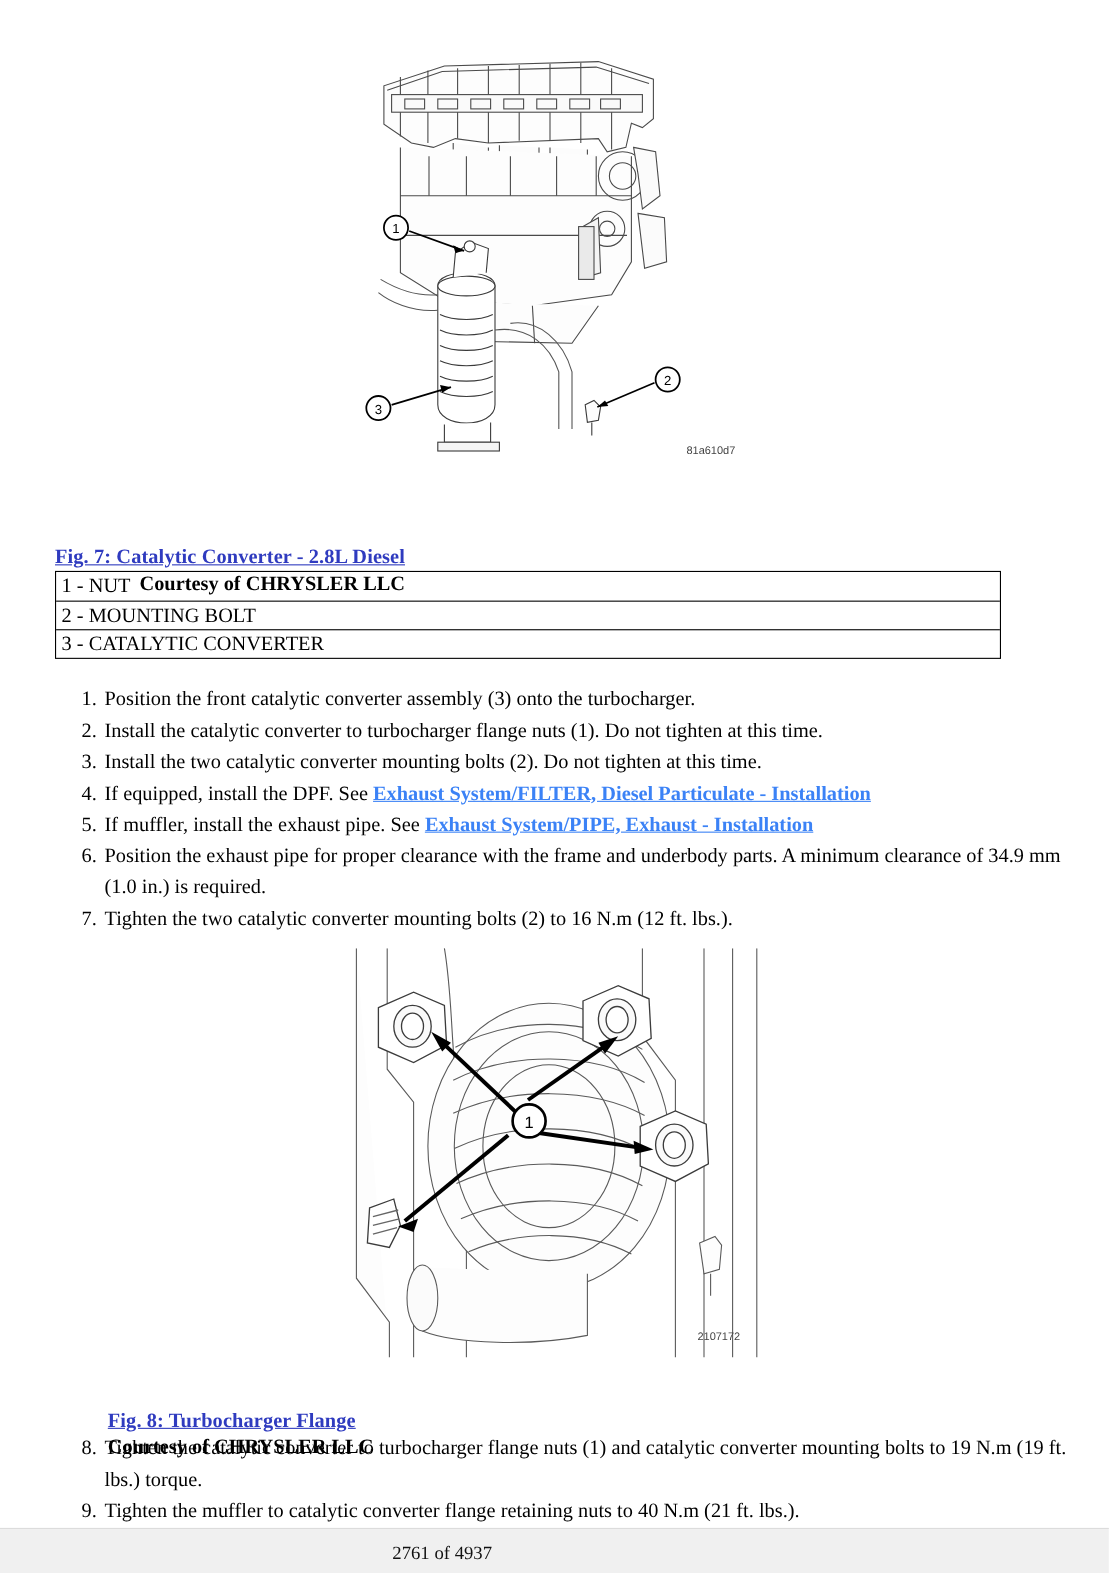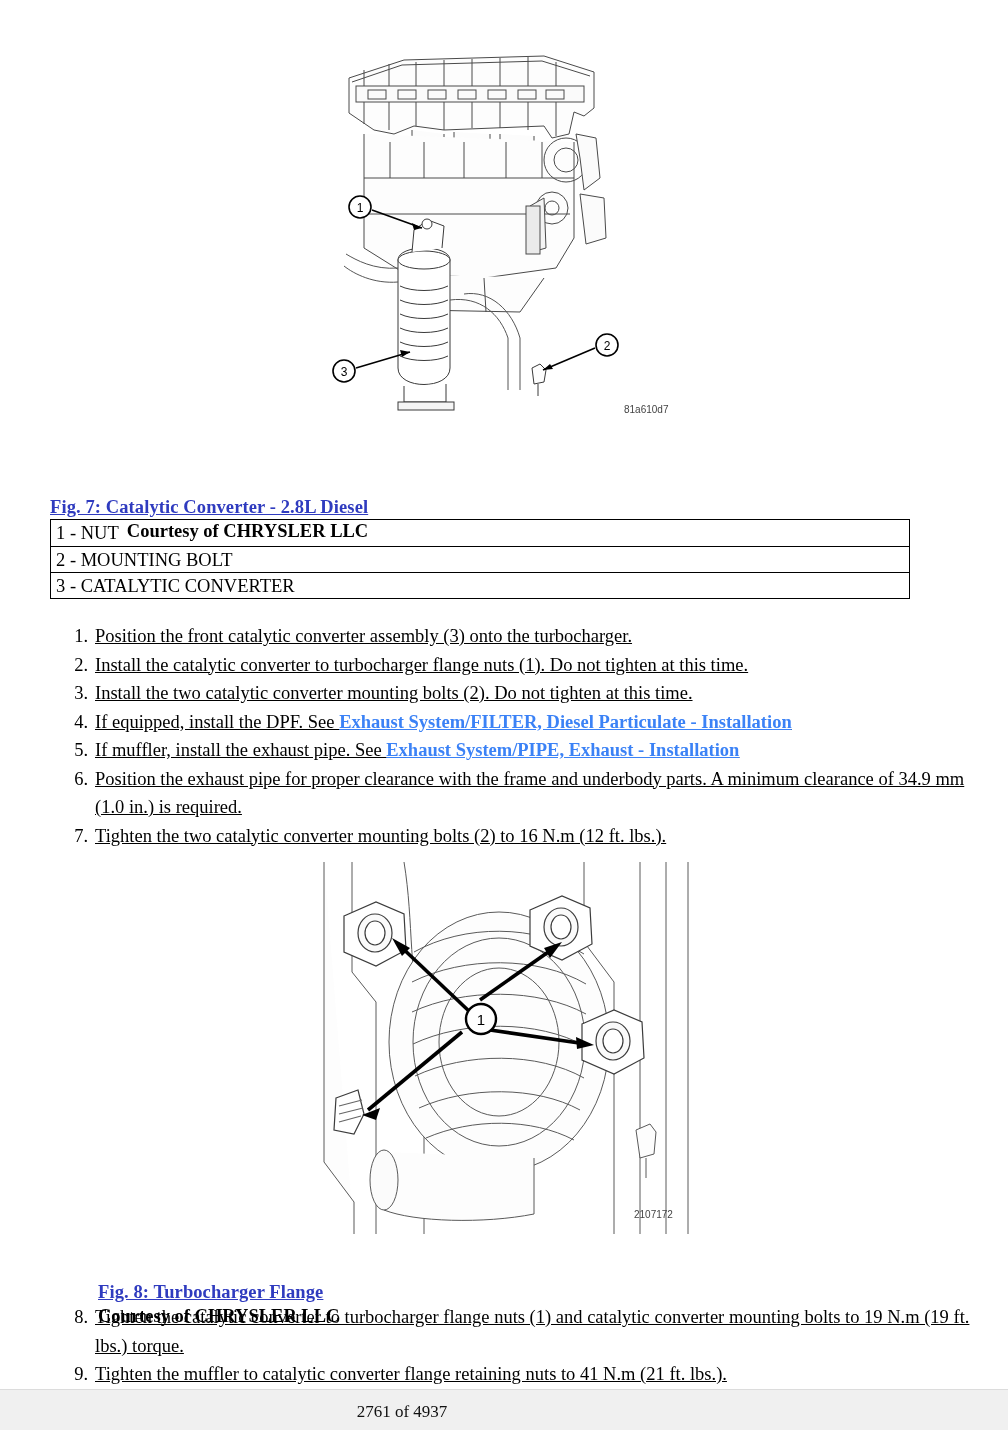--- a/index.html
+++ b/index.html
@@ -93,21 +93,20 @@
     align-items: flex-start;
   }
   .steps .num {
     width: 28px;
     text-align: right;
     flex: 0 0 auto;
     padding-right: 7px;
   }
   .steps .txt {
     flex: 1 1 auto;
-    text-decoration: underline;
   }
   .greenlink {
     color: #3b82f6;
     text-decoration: underline;
     font-weight: bold;
   }
 
   .steps-a { left: 60px; top: 622px; width: 930px; }
   .steps-b { left: 60px; top: 1303px; width: 930px; }
 
@@ -362,20 +361,20 @@
     <span class="fig-courtesy">Courtesy of CHRYSLER LLC</span>
   </div>
 
   <div class="steps steps-b">
     <div class="step">
       <span class="num">8.</span>
       <span class="txt">Tighten the catalytic converter to turbocharger flange nuts (1) and catalytic converter mounting bolts to 19 N.m (19 ft. lbs.) torque.</span>
     </div>
     <div class="step">
       <span class="num">9.</span>
-      <span class="txt">Tighten the muffler to catalytic converter flange retaining nuts to 41 N.m (21 ft. lbs.).</span>
+      <span class="txt">Tighten the muffler to catalytic converter flange retaining nuts to 40 N.m (21 ft. lbs.).</span>
     </div>
   </div>
 
   <div class="footer-bar"></div>
   <div class="footer-text">2761 of 4937</div>
 
 </div>
 
 </body></html>

